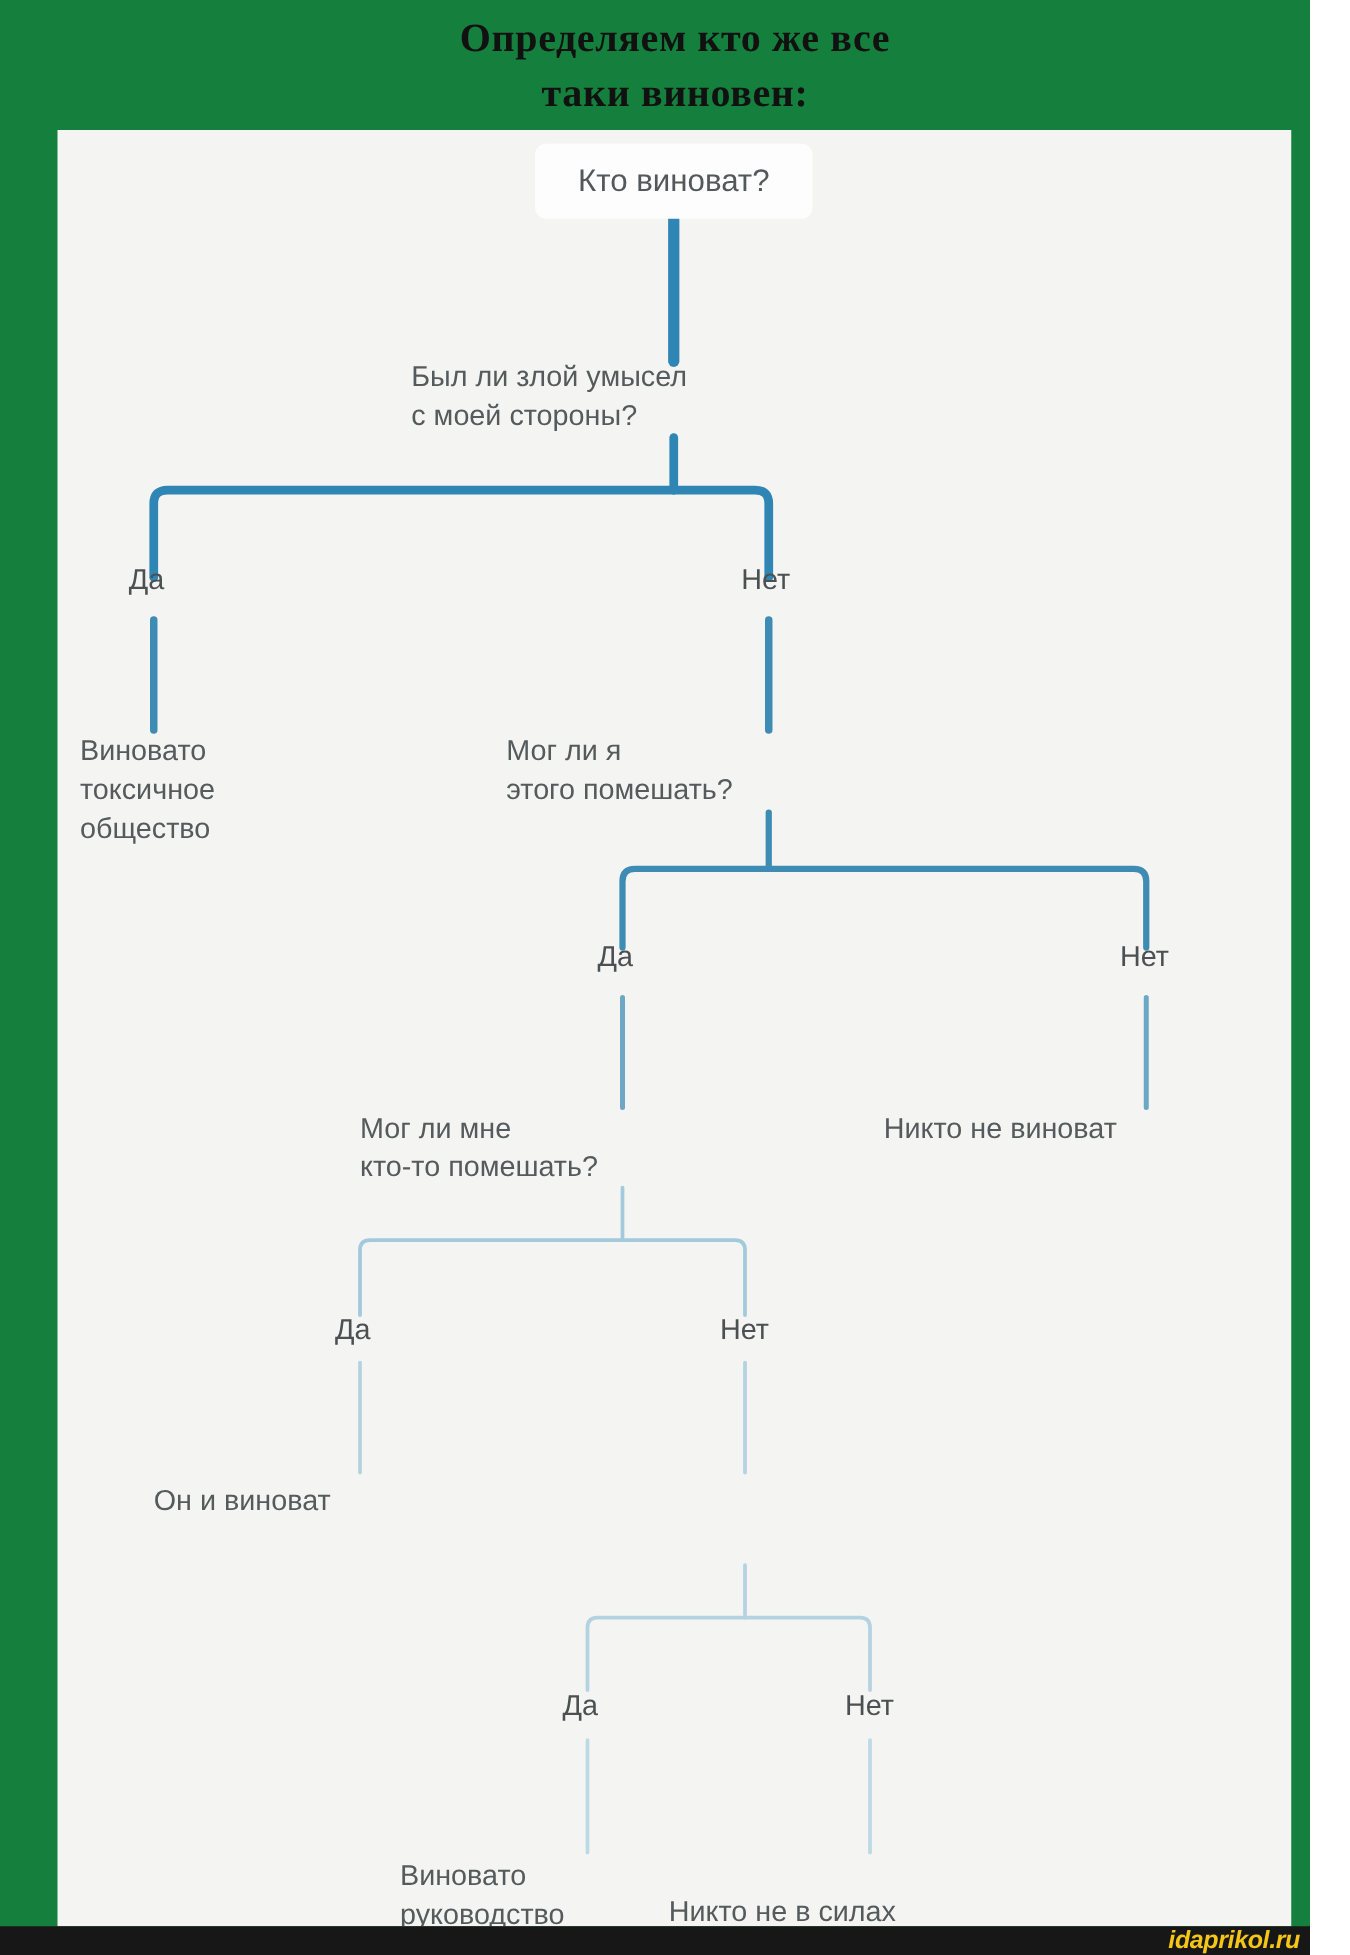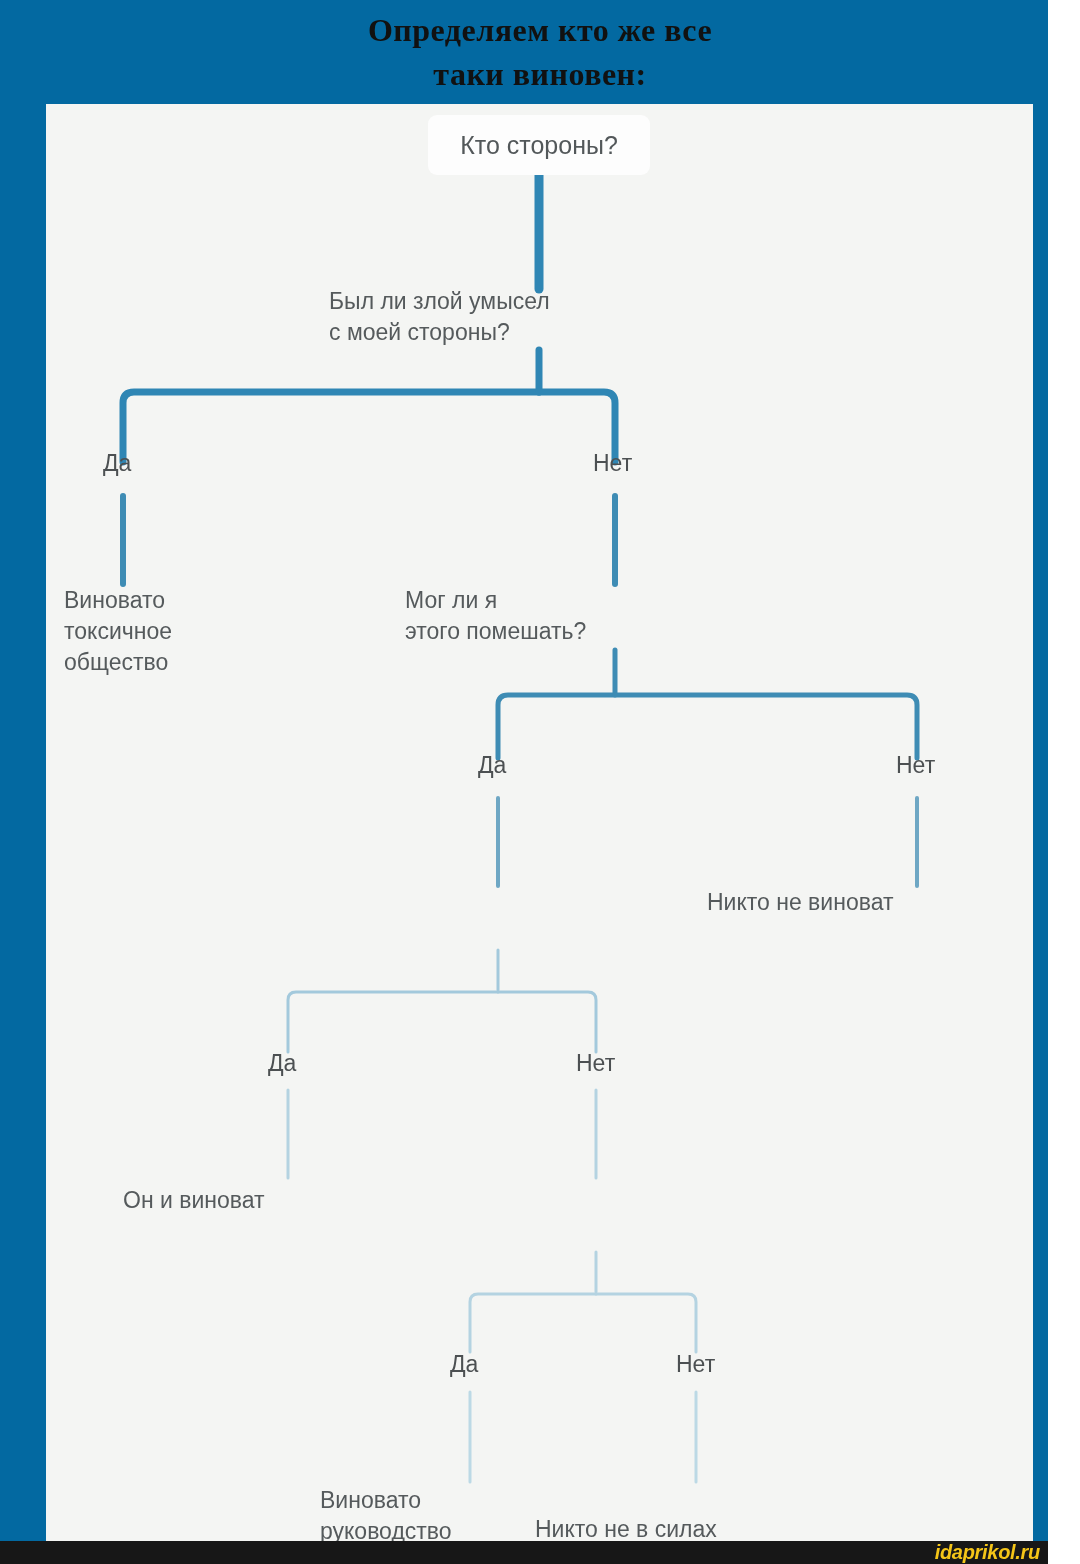--- a/index.html
+++ b/index.html
@@ -8,21 +8,21 @@
     padding: 0;
     background: #ffffff;
   }
   body {
     font-family: "Liberation Sans", "DejaVu Sans", sans-serif;
   }
   #page {
     position: relative;
     width: 1048px;
     height: 1564px;
-    background: #0369a1;
+    background: #15803d;
     overflow: hidden;
   }
 
   
   #title {
     position: absolute;
     left: 0;
     top: 8px;
     width: 1080px;
     text-align: center;
@@ -150,35 +150,37 @@
       <line x1="550" y1="986" x2="550" y2="1074" stroke="#b4d3e1" stroke-width="3" stroke-linecap="round"></line>
 
       <line x1="550" y1="1148" x2="550" y2="1188" stroke="#b4d3e1" stroke-width="3" stroke-linecap="round"></line>
       <path d="M 550 1190 L 432 1190 Q 424 1190 424 1198 L 424 1248" fill="none" stroke="#b4d3e1" stroke-width="3" stroke-linecap="round" stroke-linejoin="round"></path>
       <path d="M 550 1190 L 642 1190 Q 650 1190 650 1198 L 650 1248" fill="none" stroke="#b4d3e1" stroke-width="3" stroke-linecap="round" stroke-linejoin="round"></path>
       <line x1="424" y1="1288" x2="424" y2="1378" stroke="#bcd9e5" stroke-width="3" stroke-linecap="round"></line>
       <line x1="650" y1="1288" x2="650" y2="1378" stroke="#bcd9e5" stroke-width="3" stroke-linecap="round"></line>
     </svg>
 
     <div class="root-box" style="left:382px; top:11px; width:222px; height:60px;">
-      <span>Кто стороны?</span>
+      <span>Кто виноват?</span>
     </div>
 
     <div class="node center" style="left:493px; top:182px; width:420px;">Был ли злой умысел
 с моей стороны?</div>
 
     <div class="node left" style="left:18px; top:481px; width:260px;">Виновато
 токсичное
 общество</div>
 
     <div class="node center" style="left:569px; top:481px; width:420px;">Мог ли я
 этого помешать?</div>
 
     <div class="node center" style="left:871px; top:783px; width:420px;">Никто не виноват</div>
 
+    <div class="node center" style="left:452px; top:783px; width:420px;">Мог ли мне
+кто-то помешать?</div>
 
     <div class="node center" style="left:242px; top:1081px; width:330px;">Он и виноват</div>
 
 
     <div class="node center" style="left:424px; top:1381px; width:300px;">Виновато
 руководство</div>
 
     <div class="node center" style="left:654px; top:1381px; width:330px;margin-top:29px;">Никто не в силах
 предвидеть такое</div>
 

